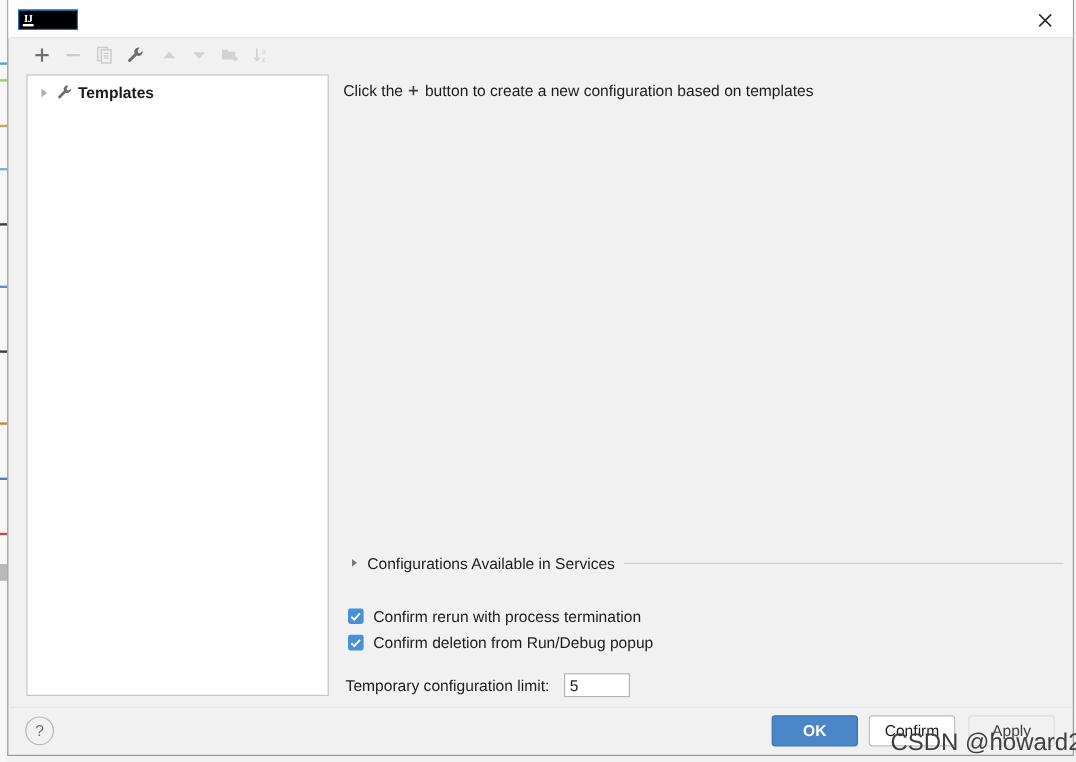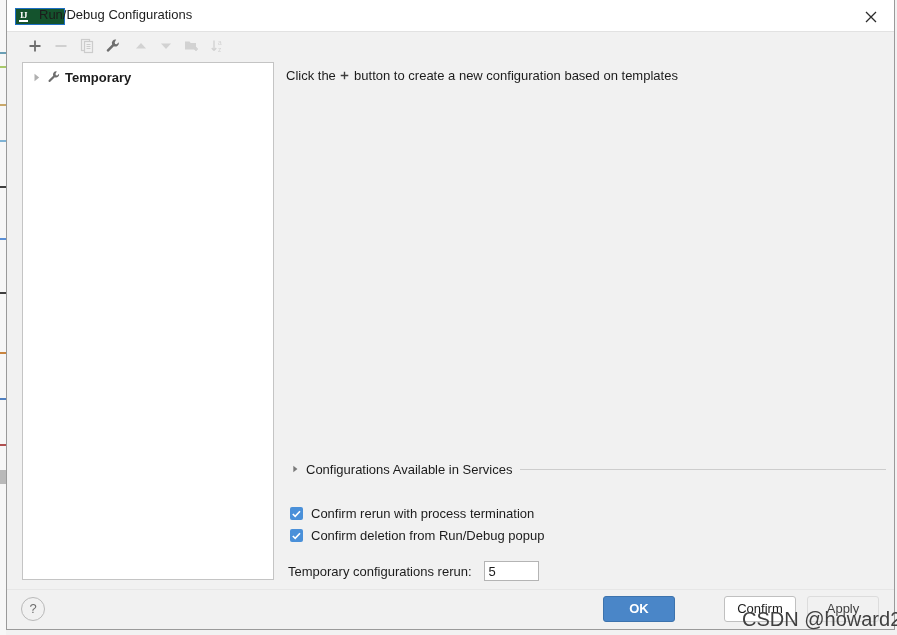--- a/index.html
+++ b/index.html
@@ -45,21 +45,21 @@
     width: 100%;
     height: 32px;
     background: #ffffff;
     border-bottom: 1px solid #e2e2e2;
     box-sizing: border-box;
   }
   #app-icon {
     position: absolute;
     left: 8px; top: 8px;
     width: 36px; height: 17px;
-    background: #14532d;
+    background: #000000;
     border: 1px solid #1f6fc4;
     box-sizing: border-box;
     padding-left: 48px;
   }
   #app-icon .ij {
     position: absolute;
     left: 0; top: 1px;
     width: 15px;
     text-align: center;
     font-family: "Liberation Serif", serif;
@@ -262,21 +262,21 @@
     height: 26px;
     font-family: "Liberation Sans", sans-serif;
     font-size: 13px;
     border-radius: 3px;
     box-sizing: border-box;
     cursor: pointer;
     text-align: center;
     line-height: 24px;
   }
   #ok-button {
-    left: 596px;
+    left: 636px;
     width: 72px;
     background: #4a86c8;
     border: 1px solid #3d73ad;
     color: #ffffff;
     font-weight: bold;
   }
   #cancel-button {
     left: 717px;
     width: 72px;
     background: #ffffff;
@@ -322,21 +322,20 @@
 
 <div id="dialog">
 
   <div id="titlebar">
 
     <div id="app-icon">
       <div class="ij">IJ</div>
       <div class="bar"></div>
     </div>
 
-    <div id="window-title">Run/Debug Configurations</div>
 
     <div id="close-button">
       <span>
         <svg width="12" height="12" viewBox="0 0 12 12">
           <path d="M1 1 L11 11 M11 1 L1 11" stroke="#2b2b2b" stroke-width="1.3" fill="none"></path>
         </svg>
       </span>
     </div>
   </div>
 
@@ -417,21 +416,21 @@
       <span class="twisty">
         <svg width="8" height="9" viewBox="0 0 8 9">
           <path d="M1.5 0.8 L6.2 4.5 L1.5 8.2 Z" fill="#b0b0b0"></path>
         </svg>
       </span>
       <span class="wrench">
         <svg width="14" height="14" viewBox="0 0 16 16">
           <path d="M11.2 1.6 a3.6 3.6 0 0 0 -4.1 4.9 L1.9 11.7 a1.3 1.3 0 0 0 1.8 1.8 l5.2 -5.2 a3.6 3.6 0 0 0 4.9 -4.1 l-2.1 2.1 -1.6 -0.4 -0.4 -1.6 z" fill="#6e6e6e"></path>
         </svg>
       </span>
-      <span class="label">Temporary</span>
+      <span class="label">Templates</span>
     </div>
   </div>
 
   <div id="hint-text">
     <span>Click the</span>
     <span class="plus-inline">
       <svg width="11" height="11" viewBox="0 0 16 16">
         <path d="M8 2.5 L8 13.5 M2.5 8 L13.5 8" stroke="#3c3c3c" stroke-width="2" fill="none"></path>
       </svg>
     </span>
@@ -460,21 +459,21 @@
   <div class="cb-row" id="cb-rerun">
     <span class="cb-box">
       <svg width="9" height="8" viewBox="0 0 9 8">
         <path d="M0.8 4 L3.2 6.4 L8 1.2" stroke="#ffffff" stroke-width="1.6" fill="none"></path>
       </svg>
     </span>
     <span class="cb-label">Confirm rerun with process termination</span>
   </div>
 
   <div id="limit-row">
-    <span id="limit-label">Temporary configurations rerun:</span>
+    <span id="limit-label">Temporary configuration limit:</span>
     <input id="limit-input" type="text" value="5" style="">
   </div>
 
   <div id="bottom-separator"></div>
 
   <div id="help-button">?</div>
 
   <div class="dlg-btn" id="ok-button">OK</div>
   <div class="dlg-btn" id="cancel-button">Confirm</div>
   <div class="dlg-btn" id="apply-button">Apply</div>

